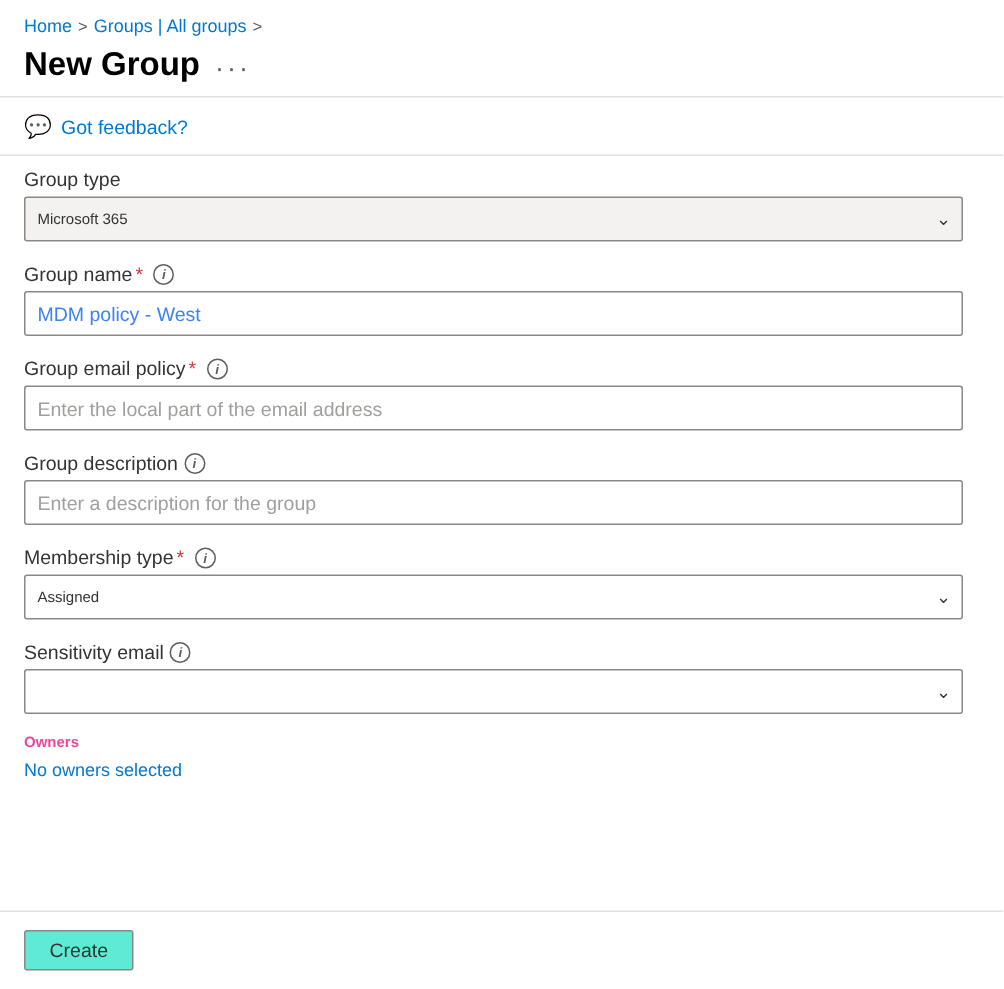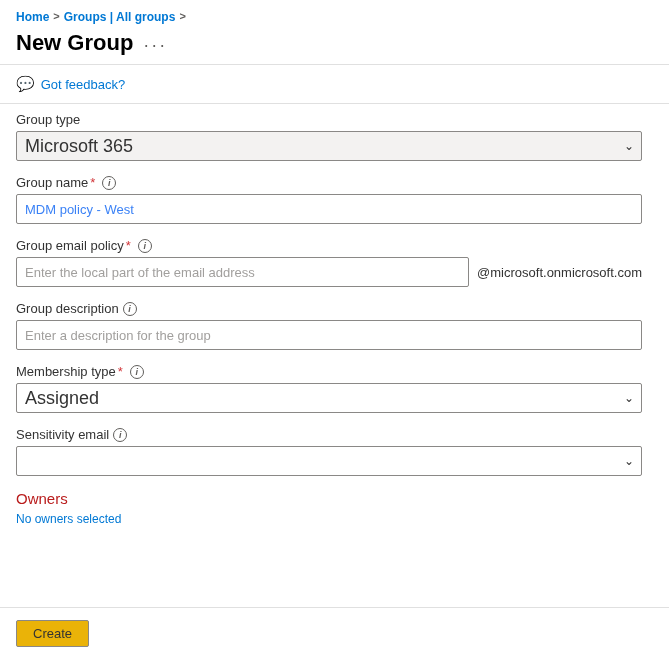--- a/index.html
+++ b/index.html
@@ -14,25 +14,24 @@
     }
     .page-wrapper {
       display: flex;
       flex-direction: column;
       height: 659px;
       position: relative;
     }
     
     .breadcrumb {
       display: flex;
-      align-items: flex-start;
+      align-items: flex-end;
       padding: 10px 8px 4px 16px;
       font-size: 12px;
       color: #0078d4;
-      font-weight: bold;
     }
     .breadcrumb span {
       color: #605e5c;
       margin: 0 4px;
       font-size: 11px;
     }
     .breadcrumb a {
       color: #0078d4;
       text-decoration: none;
       cursor: pointer;
@@ -142,21 +141,21 @@
     
     .dropdown-wrapper {
       position: relative;
     }
     .dropdown-select {
       width: 100%;
       height: 30px;
       padding: 4px 32px 4px 8px;
       border: 1px solid #8a8886;
       border-radius: 2px;
-      font-size: 18px;
+      font-size: 10px;
       color: #333;
       background: #f3f2f1;
       appearance: none;
       -webkit-appearance: none;
       cursor: pointer;
       outline: none;
     }
     .dropdown-select.white-bg {
       background: #fff;
     }
@@ -179,42 +178,42 @@
       flex: 1;
     }
     .email-domain {
       white-space: nowrap;
       font-size: 13px;
       color: #333;
       font-weight: 400;
     }
     
     .section-label {
-      font-size: 15px;
-      font-weight: 400;
-      color: #b91c1c;
+      font-size: 10px;
+      font-weight: 700;
+      color: #ec4899;
       margin-bottom: 4px;
     }
     .link-text {
       color: #0078d4;
       font-size: 12px;
       cursor: pointer;
       text-decoration: none;
     }
     
     .footer {
       border-top: 1px solid #e0e0e0;
       padding: 12px 16px;
       background: #fff;
     }
     .create-btn {
       padding: 5px 16px;
       border: 1px solid #8a8886;
       border-radius: 2px;
-      background: #eab308;
+      background: #5eead4;
       font-size: 13px;
       color: #333;
       cursor: pointer;
     }
   </style>
 </head>
 <body>
 
 <div class="page-wrapper">
 
@@ -263,21 +262,20 @@
     <div class="form-group">
       <div class="form-label">
         <span>Group email policy</span>
         <span class="required-star">*</span>
         <span class="info-icon">i</span>
       </div>
       <div class="email-row">
         <div class="email-input-wrapper">
           <input type="text" class="form-input" placeholder="Enter the local part of the email address" style="">
         </div>
-        <span class="email-domain">@microsoft.onmicrosoft.com</span>
       </div>
     </div>
 
     <div class="form-group">
       <div class="form-label">
         <span>Group description</span>
         <span class="info-icon">i</span>
       </div>
       <input type="text" class="form-input" placeholder="Enter a description for the group" style="">
     </div>

